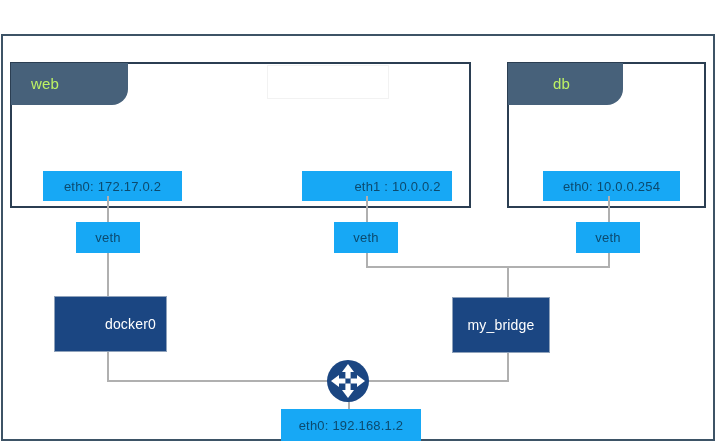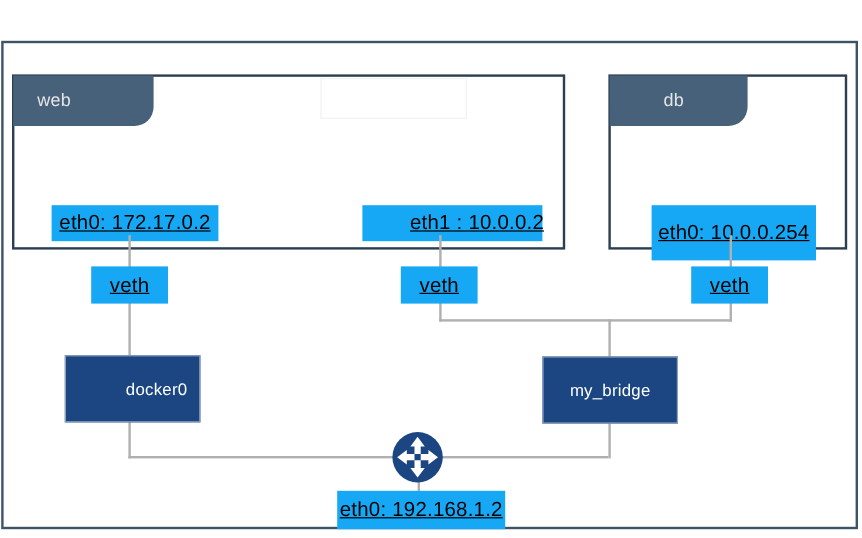--- a/index.html
+++ b/index.html
@@ -40,21 +40,21 @@
     top: -1px;
     left: -1px;
     height: 42px;
     background: #47617a;
     border-bottom-right-radius: 16px;
     box-sizing: border-box;
   }
   .ctr-tab-label {
     position: absolute;
     top: 11px;
-    color: #e5e5e5;
+    color: #bef264;
     font-size: 15px;
     line-height: 19px;
     letter-spacing: .2px;
   }
 
   
   .ghost-rect {
     position: absolute;
     border: 1px solid #f2f2f2;
     box-sizing: border-box;
@@ -66,29 +66,28 @@
     position: absolute;
     background: #b0b0b0;
   }
   .line-v { width: 2px; }
   .line-h { height: 2px; }
 
   
   .box-blue {
     position: absolute;
     background: #17a8f5;
-    color: #000000;
+    color: #0c4a6e;
     display: flex;
     align-items: center;
     justify-content: center;
-    font-size: 17px;
+    font-size: 13px;
     letter-spacing: .2px;
     box-sizing: border-box;
     white-space: nowrap;
-    text-decoration: underline;
   }
 
   
   .box-navy {
     position: absolute;
     background: #1b4682;
     border: 1px solid #8fa2bb;
     color: #ffffff;
     display: flex;
     align-items: center;
@@ -122,21 +121,21 @@
     <div class="box-blue" style="left:31px; top:107px; width:139px; height:30px;">eth0: 172.17.0.2</div>
 
     <div class="box-blue" style="left:290px; top:107px; width:150px; height:30px;padding-left:41px;">eth1 : 10.0.0.2</div>
   </div>
 
   <div class="ctr-frame" style="left:507px; top:62px; width:199px; height:146px;">
     <div class="ctr-tab" style="width:115px;padding-left:44px;">
       <span class="ctr-tab-label" style="left:45px;">db</span>
     </div>
 
-    <div class="box-blue" style="left:34px; top:107px; width:137px; height:46px;">eth0: 10.0.0.254</div>
+    <div class="box-blue" style="left:34px; top:107px; width:137px; height:30px;">eth0: 10.0.0.254</div>
   </div>
 
   <div class="line-v" style="left:107px; top:196px; height:28px;"></div>
 
   <div class="line-v" style="left:107px; top:252px; height:46px;"></div>
 
   <div class="line-v" style="left:366px; top:196px; height:28px;"></div>
 
   <div class="line-v" style="left:366px; top:252px; height:16px;"></div>
 
@@ -154,21 +153,21 @@
 
   <div class="line-h" style="left:107px; top:380px; width:400px;"></div>
 
   <div class="line-v" style="left:348px; top:380px; height:32px;"></div>
 
   <div class="box-blue" style="left:76px; top:222px; width:64px; height:31px;">veth</div>
   <div class="box-blue" style="left:334px; top:222px; width:64px; height:31px;">veth</div>
   <div class="box-blue" style="left:576px; top:222px; width:64px; height:31px;">veth</div>
 
   <div class="box-navy" style="left:54px; top:296px; width:113px; height:56px;padding-left:40px;">docker0</div>
-  <div class="box-navy" style="left:452px; top:297px; width:113px; height:56px;">my_bridge</div>
+  <div class="box-navy" style="left:452px; top:297px; width:98px; height:56px;">my_bridge</div>
 
   <div class="router-icon" style="left:326px; top:359px;">
     <svg width="44" height="44" viewBox="0 0 44 44">
       <circle cx="22" cy="22" r="21" fill="#1b4682"></circle>
       <g fill="#ffffff">
 
         <polygon points="22,5 28,13 24.6,13 24.6,19.4 19.4,19.4 19.4,13 16,13"></polygon>
 
         <polygon points="22,39 28,31 24.6,31 24.6,24.6 19.4,24.6 19.4,31 16,31"></polygon>
 

